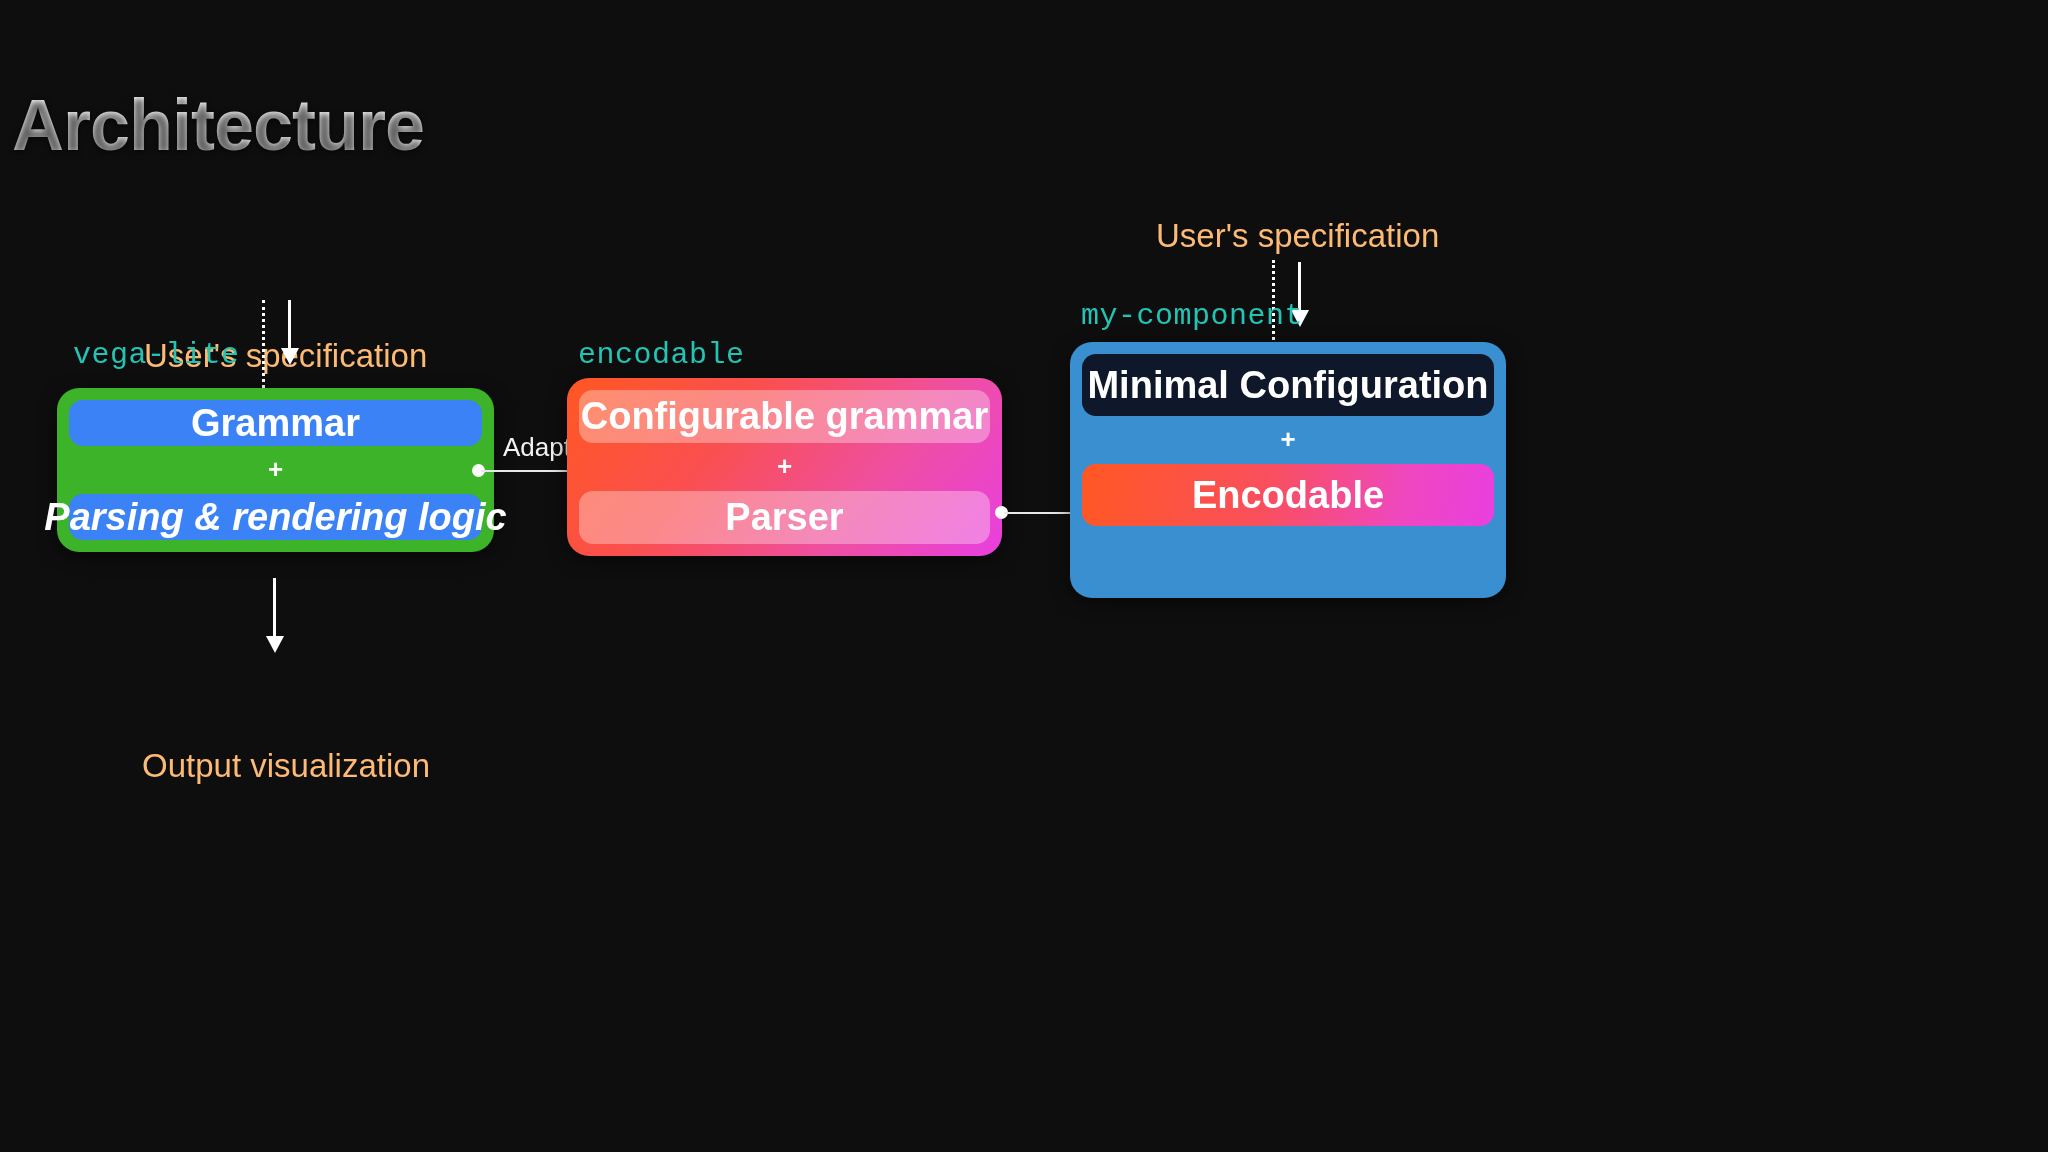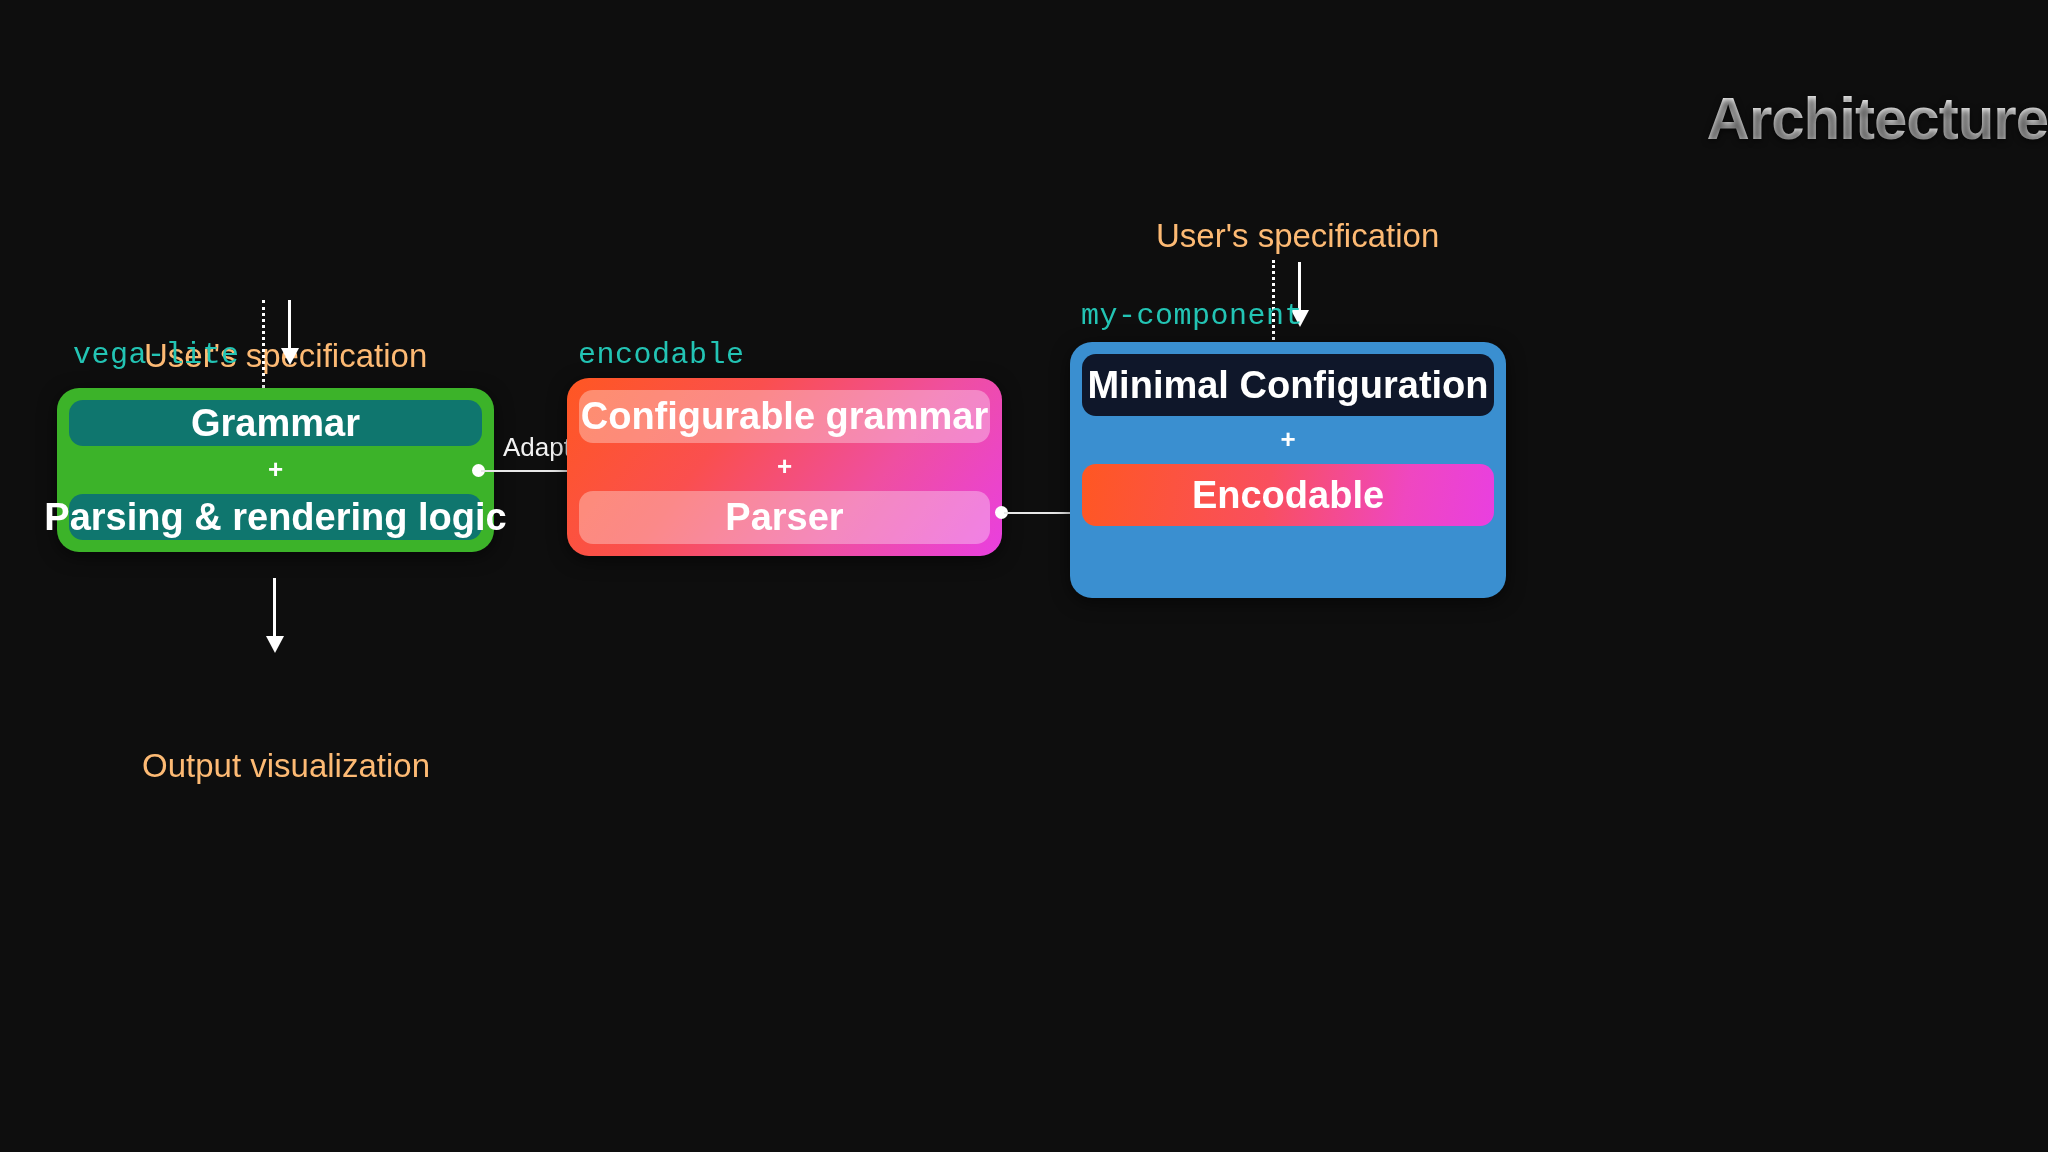--- a/index.html
+++ b/index.html
@@ -8,29 +8,30 @@
     width:2048px; height:1152px;
     font-family:"Liberation Sans", sans-serif;
     position:relative;
     overflow:hidden;
   }
 
   
   #title {
     position:absolute;
     left:0; right:0; top:84px;
-    text-align:right;
-    font-size:60px;
+    text-align:left;
+    font-size:72px;
     font-weight:bold;
     letter-spacing:-1px;
     background:linear-gradient(180deg,#ffffff 0%,#f2f2f2 45%,#cfcfcf 100%);
     -webkit-background-clip:text;
     background-clip:text;
     color:transparent;
     text-shadow:0 2px 6px rgba(0,0,0,.6);
+    padding-left:12px;
   }
 
   
   .anno {
     position:absolute;
     color:#fdba74;
     font-size:33px;
     white-space:nowrap;
     font-weight:400;
   }
@@ -91,23 +92,23 @@
     color:#ffffff;
     font-size:26px;
     font-weight:bold;
     text-align:center;
     line-height:1;
     padding:10px 0 12px;
   }
 
   
   #box-vega { left:57px;  top:388px; width:437px; height:164px; background:#3cb329; }
-  #box-vega .panel { background:#0f766e; }
+  #box-vega .panel { background:#3b82f6; }
   #panel-grammar  { height:56px; }
-  #panel-parsing  { height:56px; }
+  #panel-parsing  { height:56px;font-style:italic; }
 
   
   #box-encodable {
     left:567px; top:378px; width:435px; height:178px;
     background:linear-gradient(128deg,#ff5722 0%,#fa4f4f 35%,#ef4fa0 68%,#e93fe0 100%);
   }
   #box-encodable .panel { background:rgba(255,255,255,.33); }
   #panel-cfg-grammar { height:62px; }
   #panel-parser      { height:62px; }
 

